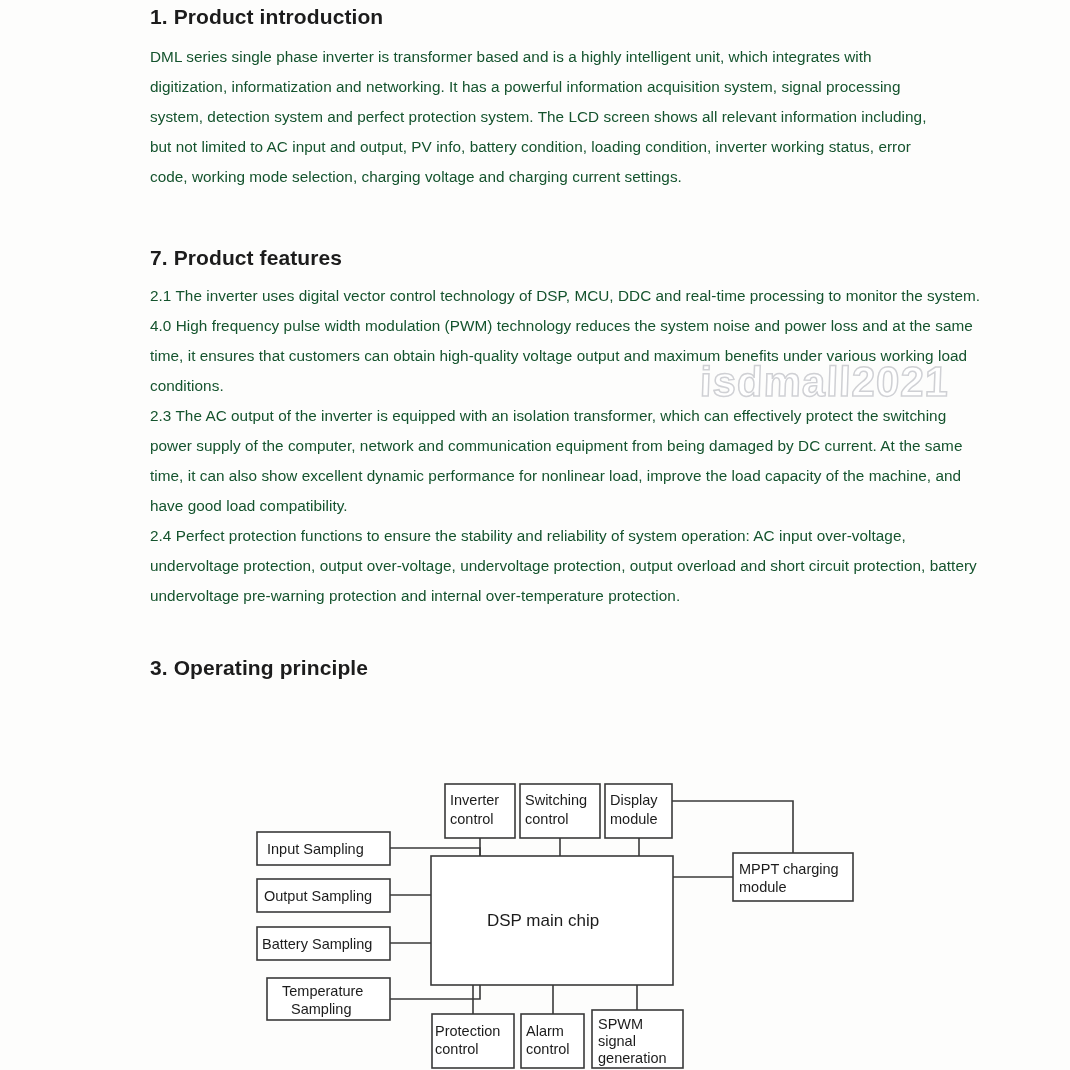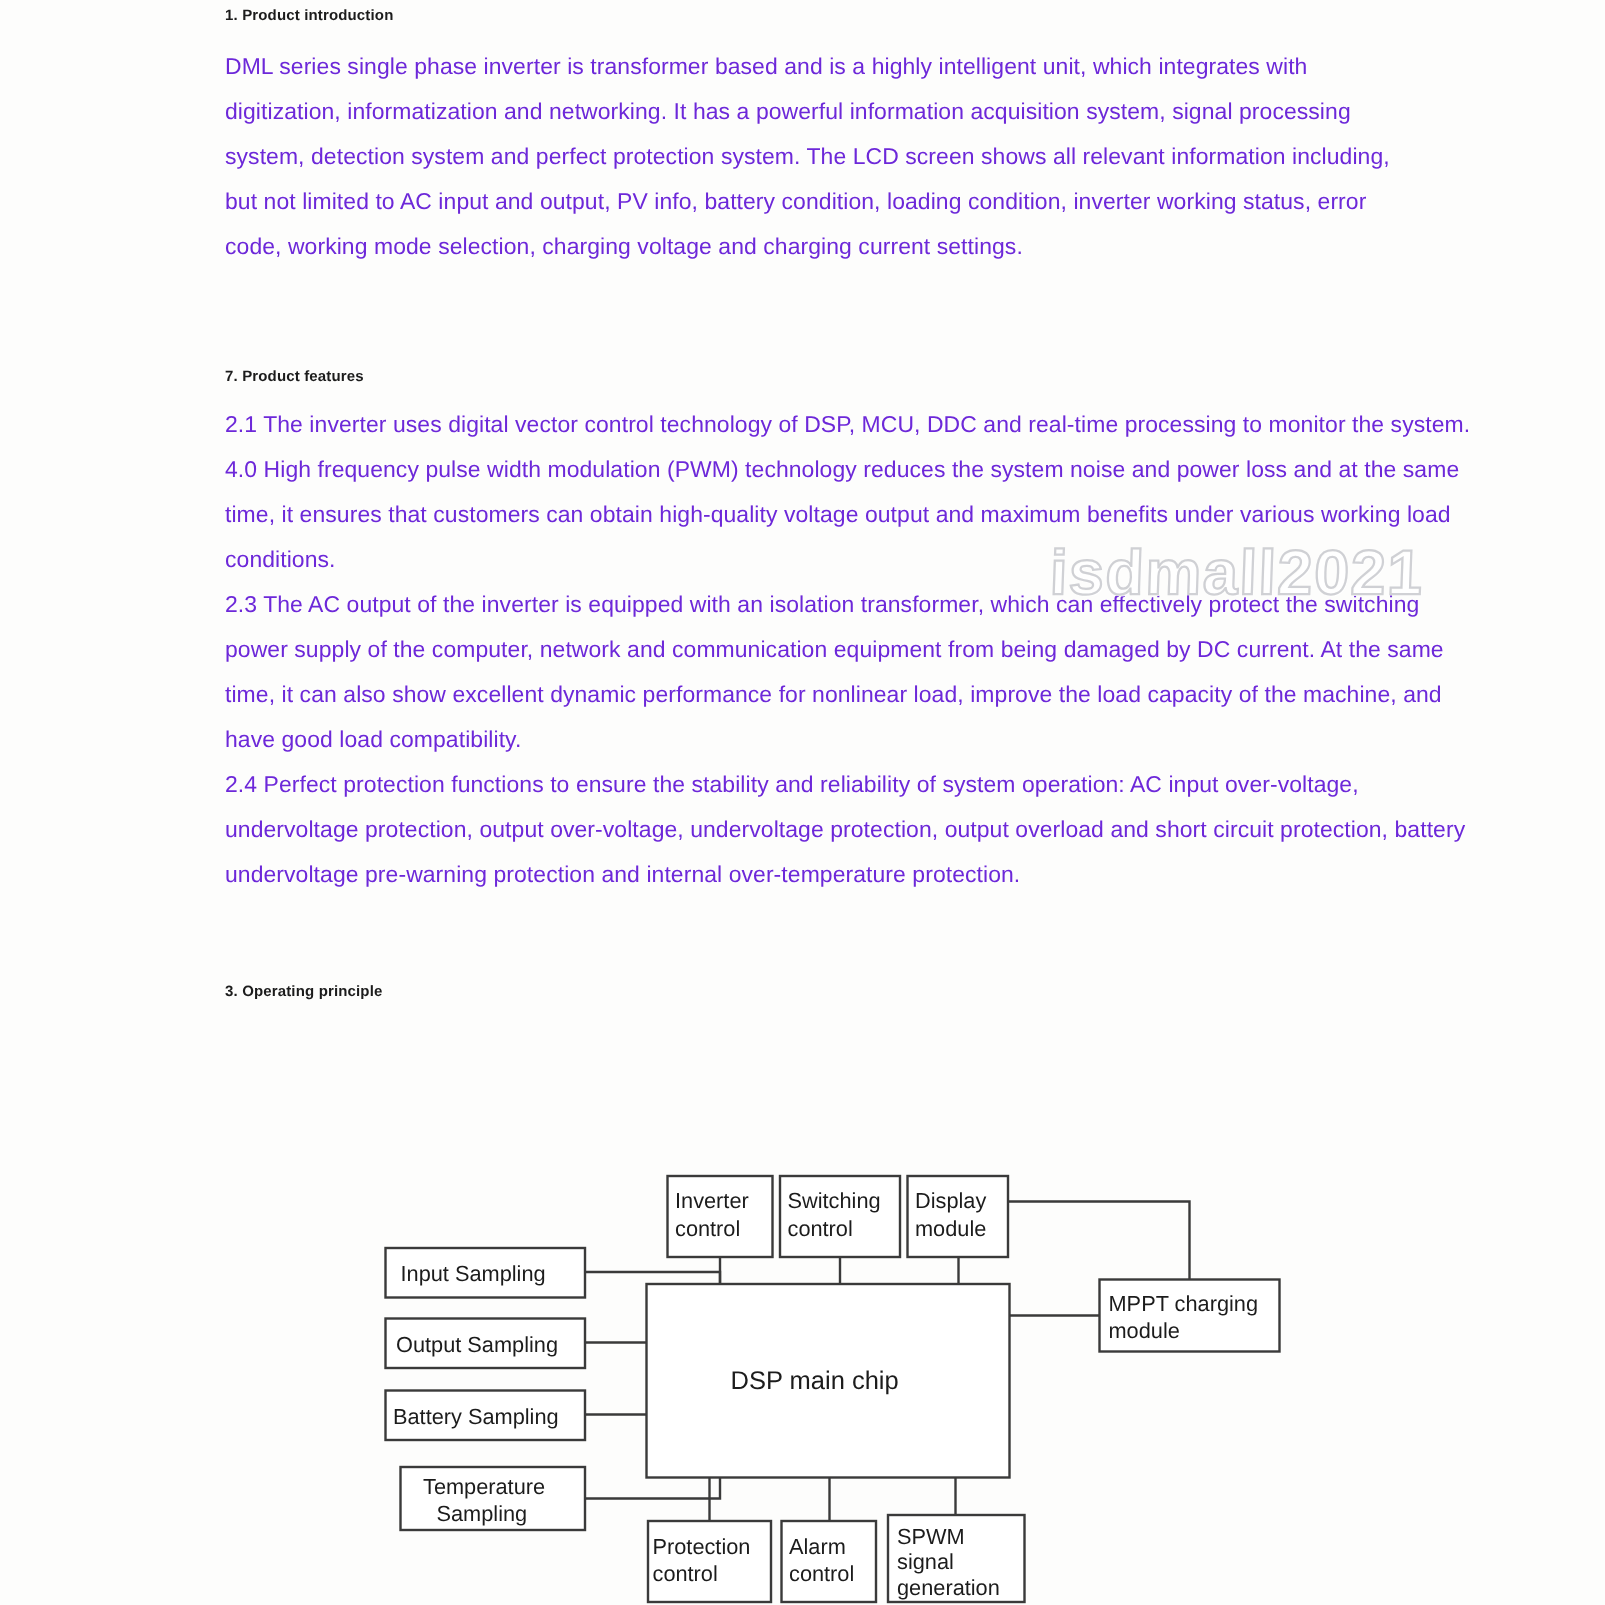--- a/index.html
+++ b/index.html
@@ -18,32 +18,32 @@
   .page {
     position: relative;
     width: 1070px;
     height: 1070px;
     box-sizing: border-box;
     padding: 0 70px 0 150px;
   }
 
   
   .sec-head {
-    font-size: 10px;
+    font-size: 21px;
     font-weight: bold;
     letter-spacing: 0.1px;
     margin: 0;
     line-height: 1.1;
   }
   .para {
     font-size: 15.3px;
     line-height: 30px;
     margin: 0;
     letter-spacing: 0.05px;
-    color: #6d28d9;
+    color: #14532d;
   }
 
   .block-1 { position: absolute; left: 150px; top: 5px; width: 800px; }
   .block-1 .sec-head { margin-bottom: 14px; }
 
   .block-2 { position: absolute; left: 150px; top: 246px; width: 840px; }
   .block-2 .sec-head { margin-bottom: 12px; }
   .block-2 .para { width: 840px; }
 
   .block-3 { position: absolute; left: 150px; top: 656px; width: 860px; }

